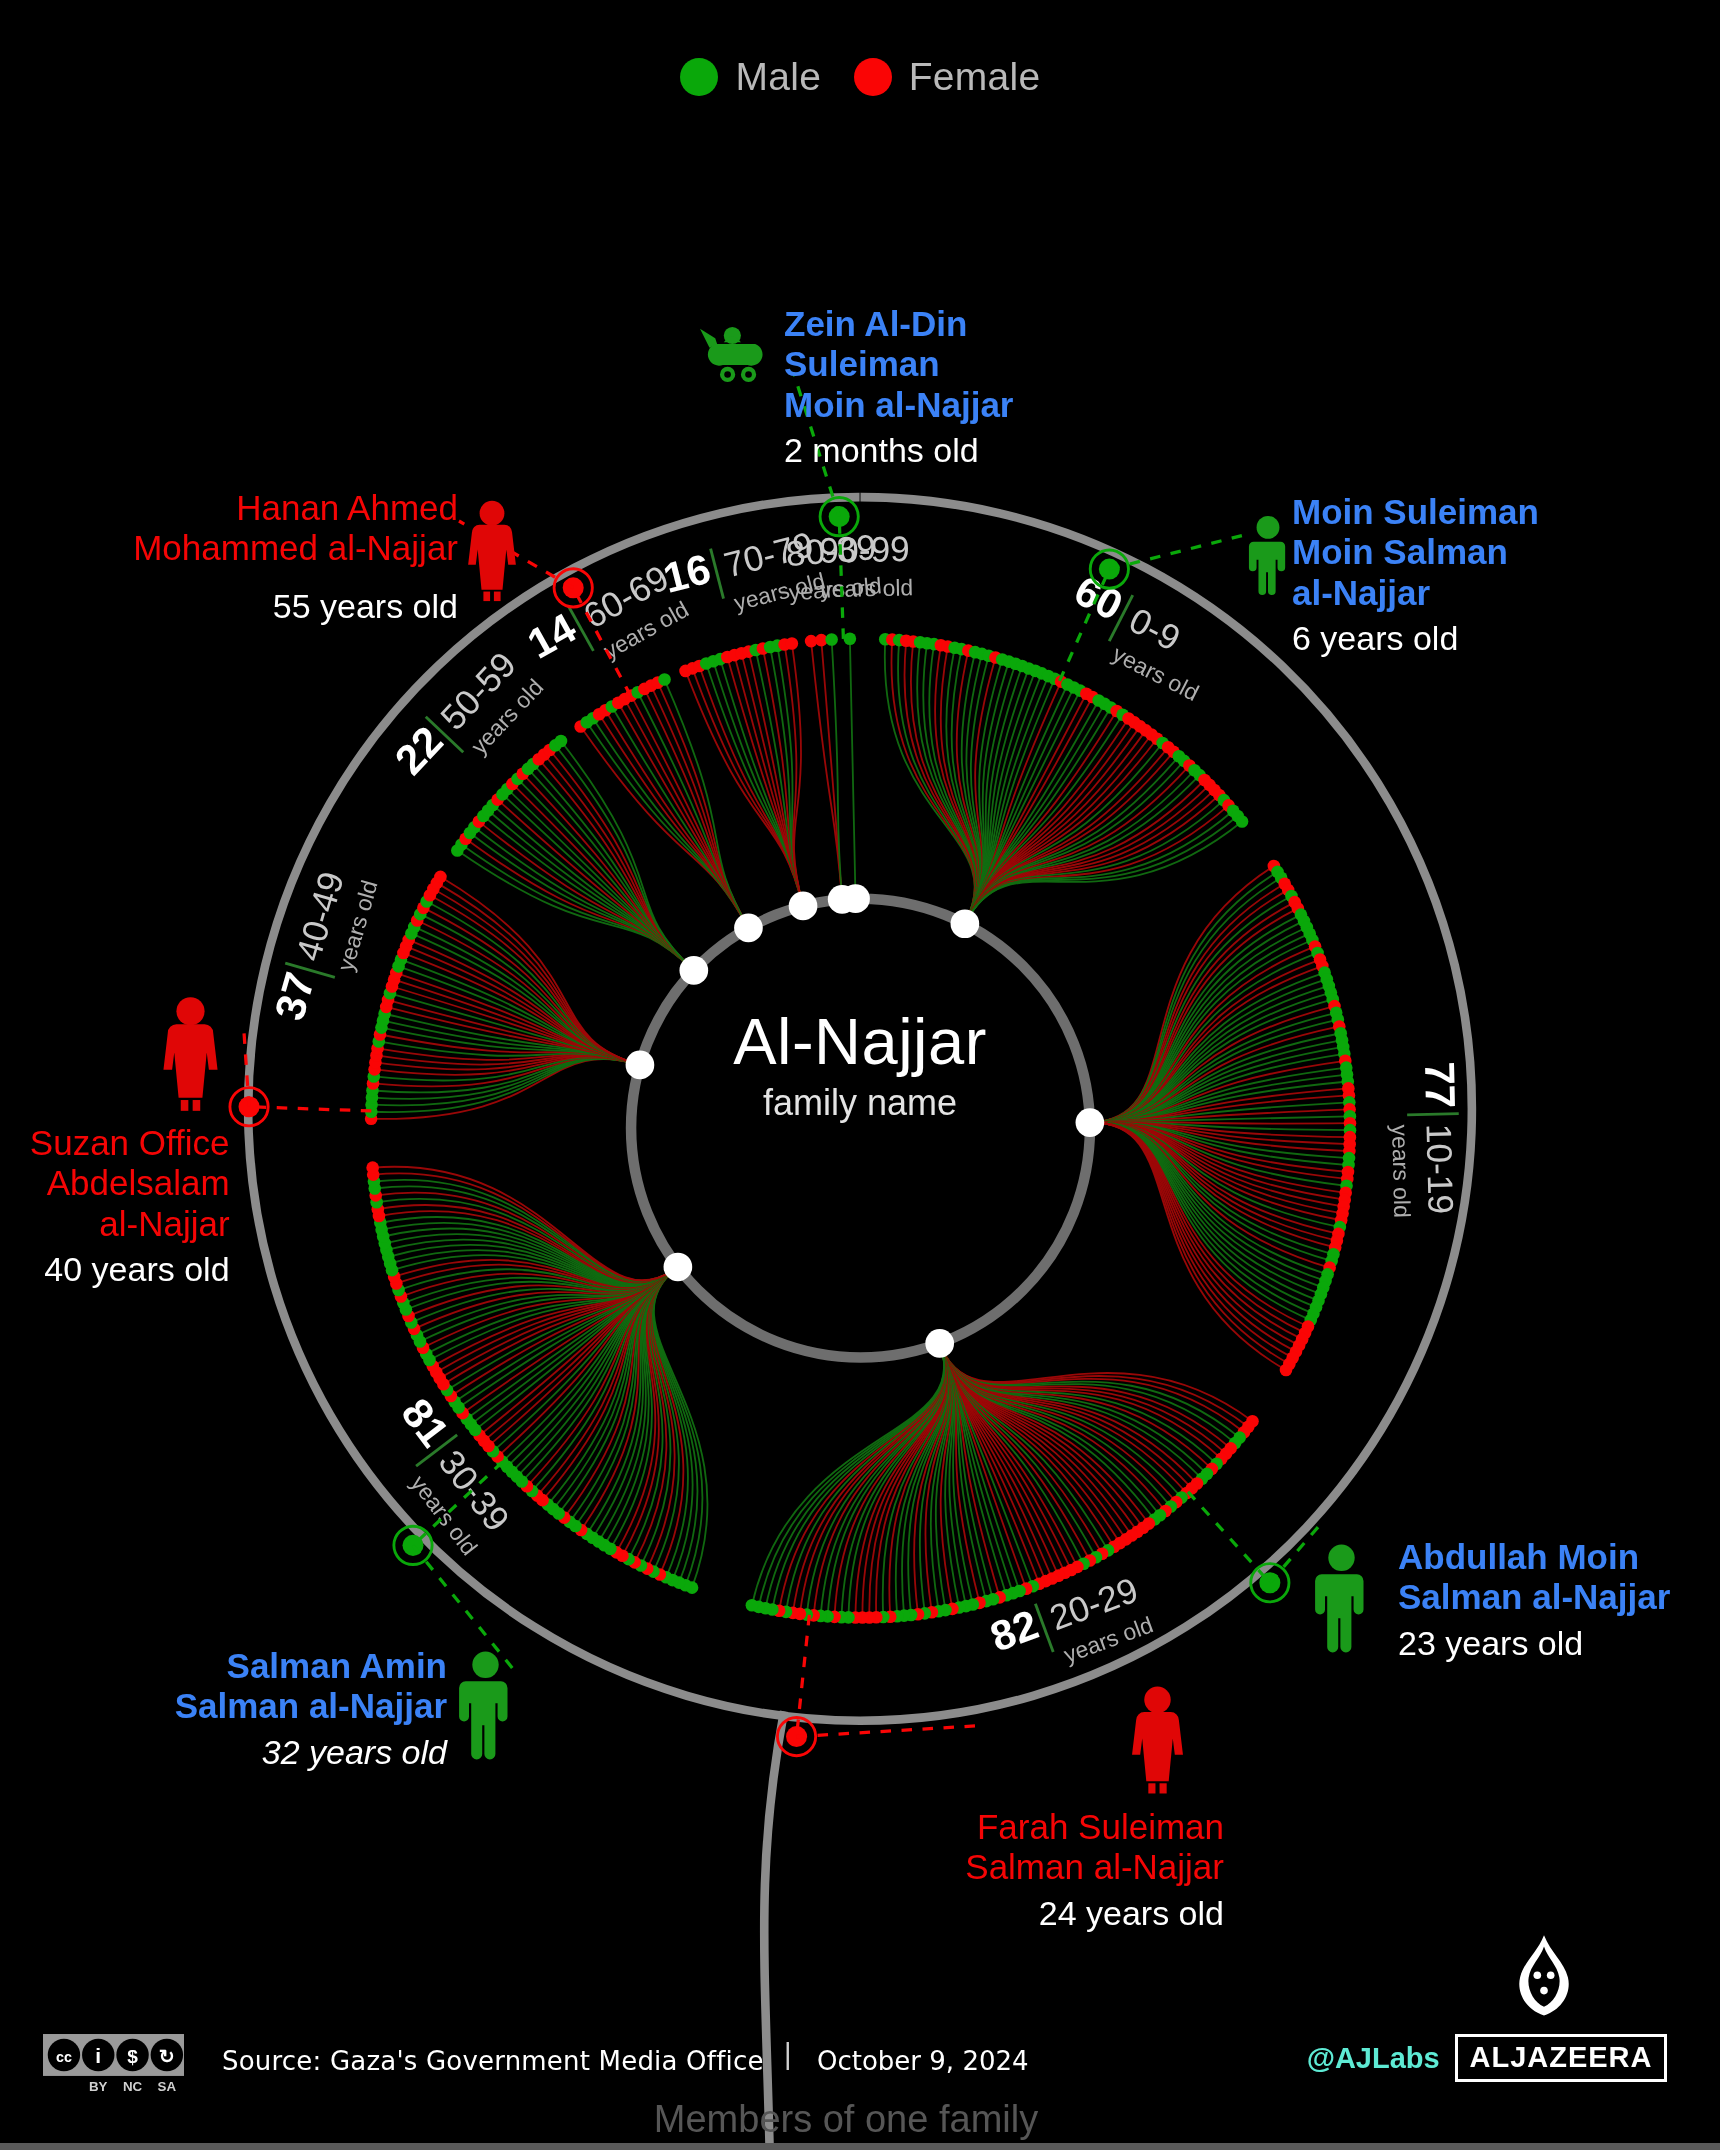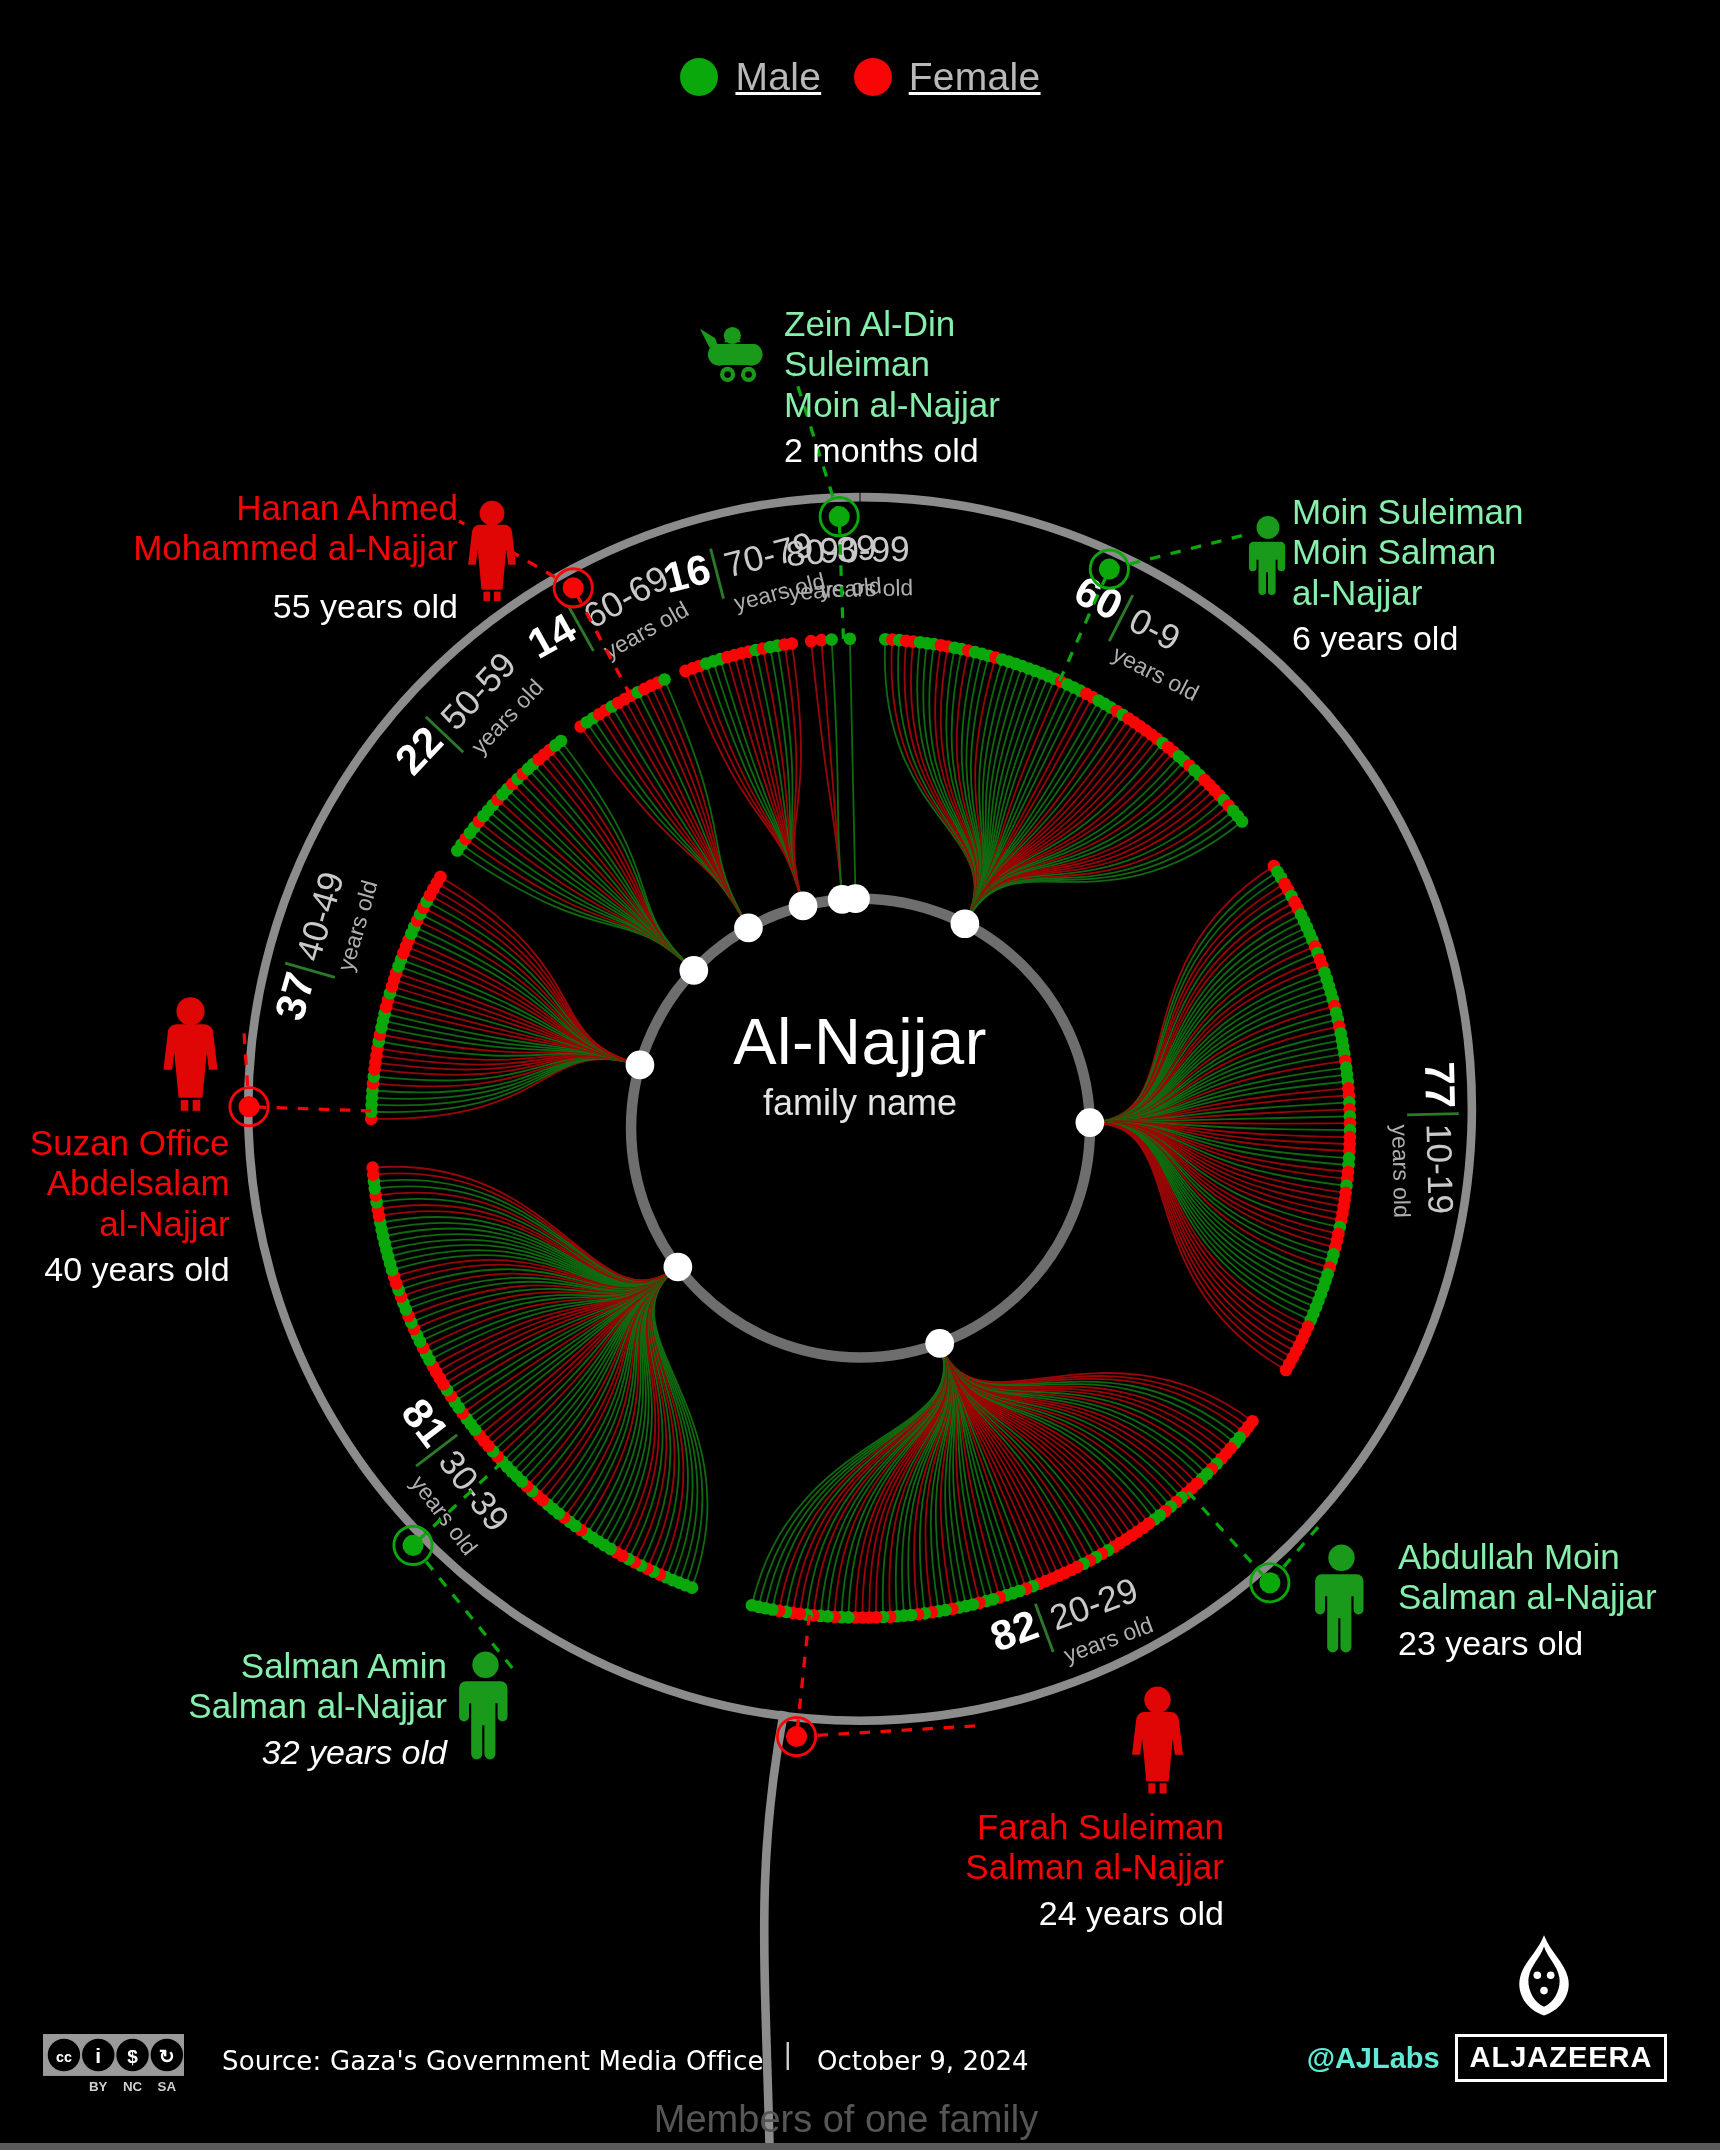--- a/index.html
+++ b/index.html
@@ -2,35 +2,35 @@
 <html><head>
 <meta charset="utf-8">
 <style>
   html,body{margin:0;padding:0;background:#000;}
   body{width:1721px;height:2151px;position:relative;overflow:hidden;
        font-family:"Liberation Sans", sans-serif;color:#fff;}
   .abs{position:absolute;}
   
   #legend{top:55px;left:0;width:1721px;display:flex;justify-content:center;
           align-items:center;gap:32.5px;}
-  .leg-item{display:flex;align-items:center;gap:17px;text-decoration:underline;}
+  .leg-item{display:flex;align-items:center;gap:17px;}
   .leg-dot{width:38px;height:38px;border-radius:50%;display:block;}
   .leg-label{font-size:39px;color:#b9b9b9;letter-spacing:0.3px;}
   
   #viz{top:0;left:0;width:1721px;height:2151px;}
   
   #center-block{left:602px;top:1008px;width:516px;text-align:center;pointer-events:none;}
   #center-family{font-size:65px;font-weight:400;color:#fff;line-height:1.05;letter-spacing:0.5px;}
   #center-sub{font-size:36px;color:#e4e4e4;margin-top:5.7px;}
   #center-killed{font-size:40px;color:#b4b4b4;margin-top:7.6px;}
   
   .callout{position:absolute;}
   .c-name{line-height:1.15;font-weight:400;}
   .c-age{color:#fff;line-height:1.2;}
-  .male .c-name{color:#86efac;}
+  .male .c-name{color:#3b82f6;font-weight:bold;}
   .female .c-name{color:#f50505;}
   .ta-r{text-align:right;}
   .ta-l{text-align:left;}
   .fig{position:absolute;}
   #cc{left:43px;top:2034px;}
   #source{left:222px;top:2046px;font-size:26px;color:#fff;letter-spacing:0.2px;
           font-family:"DejaVu Sans", sans-serif;}
   #divider{left:784px;top:2038px;font-size:29px;color:#cfcfcf;}
   #date{left:817px;top:2046px;font-size:26px;color:#fff;
         font-family:"DejaVu Sans", sans-serif;}

